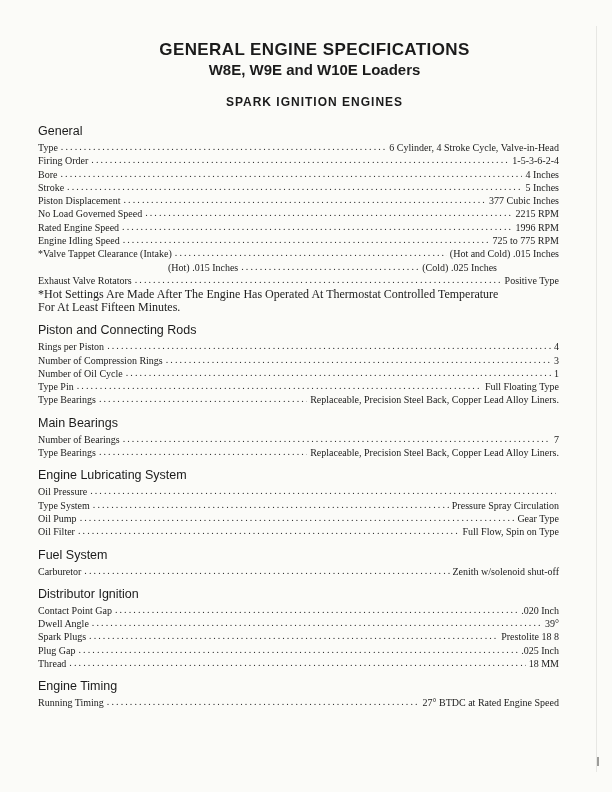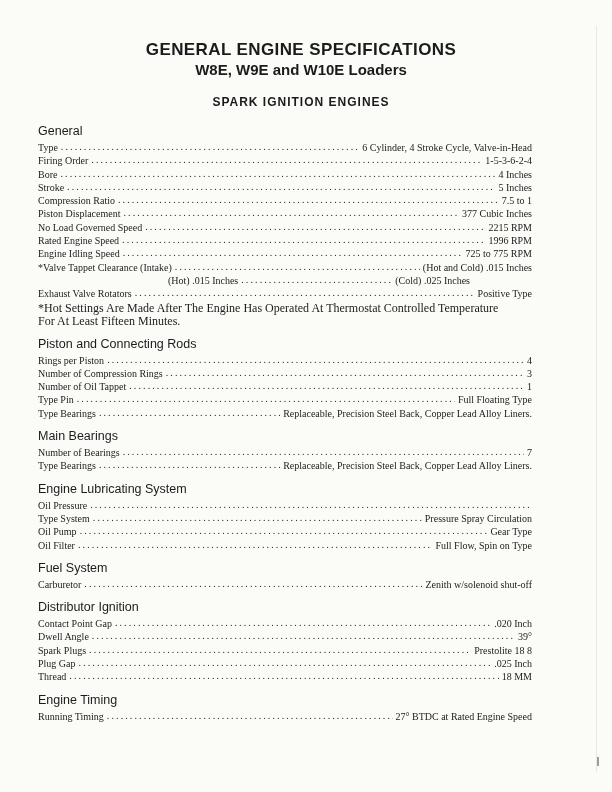--- a/index.html
+++ b/index.html
@@ -7,21 +7,21 @@
     width:612px;height:792px;
     background:#fbfbf8;
     color:#1b1b1b;
     font-family:"Liberation Serif", serif;
     position:relative;
     overflow:hidden;
   }
   .page{
     box-sizing:border-box;
     width:612px;height:792px;
-    padding:40px 80px 0 38px;
+    padding:40px 53px 0 38px;
     position:relative;
   }
   
   .hdr{text-align:center;position:relative;left:16px;}
   .hdr h1{
     font-family:"Liberation Sans", sans-serif;
     font-weight:bold;font-size:17px;margin:0;letter-spacing:.4px;
   }
   .hdr h2{
     font-family:"Liberation Sans", sans-serif;
@@ -95,25 +95,20 @@
         <span class="lbl">Bore</span>
         <span class="leader"></span>
         <span class="val">4 Inches</span>
       </div>
     <div class="row">
         <span class="lbl">Stroke</span>
         <span class="leader"></span>
         <span class="val">5 Inches</span>
       </div>
     <div class="row">
-        <span class="lbl">Compression Ratio</span>
-        <span class="leader"></span>
-        <span class="val">7.5 to 1</span>
-      </div>
-    <div class="row">
         <span class="lbl">Piston Displacement</span>
         <span class="leader"></span>
         <span class="val">377 Cubic Inches</span>
       </div>
     <div class="row">
         <span class="lbl">No Load Governed Speed</span>
         <span class="leader"></span>
         <span class="val">2215 RPM</span>
       </div>
     <div class="row">
@@ -153,21 +148,21 @@
         <span class="lbl">Rings per Piston</span>
         <span class="leader"></span>
         <span class="val">4</span>
       </div>
     <div class="row">
         <span class="lbl">Number of Compression Rings</span>
         <span class="leader"></span>
         <span class="val">3</span>
       </div>
     <div class="row">
-        <span class="lbl">Number of Oil Tappet</span>
+        <span class="lbl">Number of Oil Cycle</span>
         <span class="leader"></span>
         <span class="val">1</span>
       </div>
     <div class="row">
         <span class="lbl">Type Pin</span>
         <span class="leader"></span>
         <span class="val">Full Floating Type</span>
       </div>
     <div class="row">
         <span class="lbl">Type Bearings</span>

